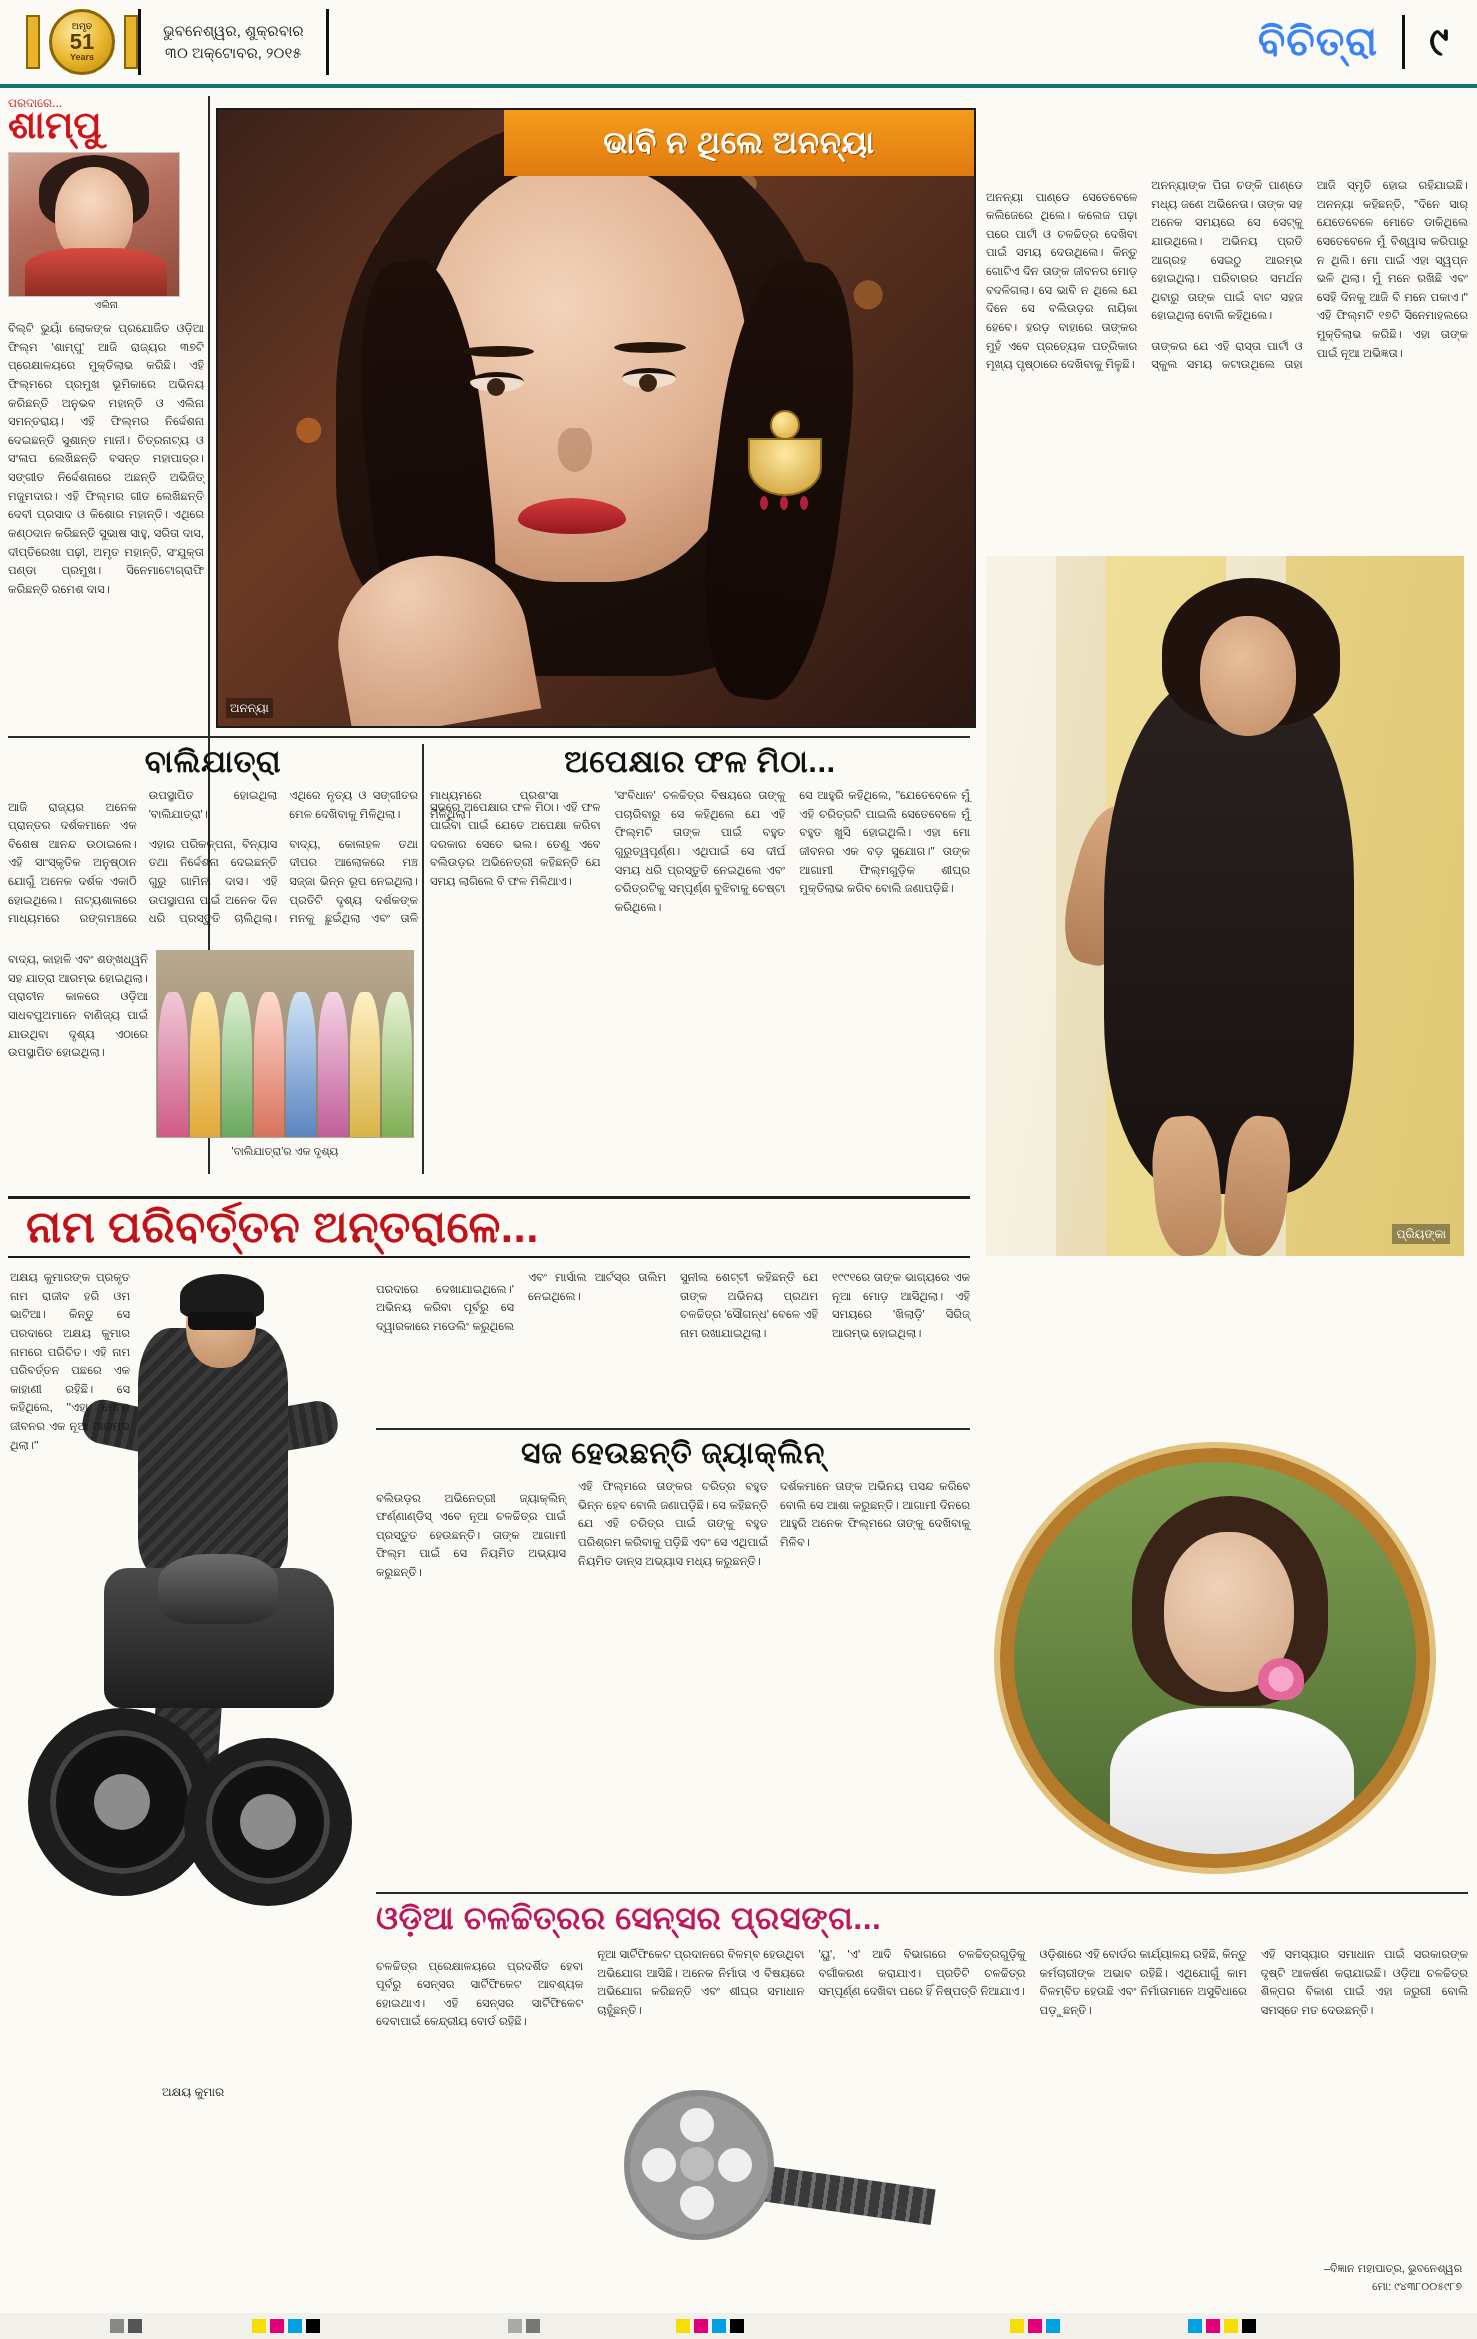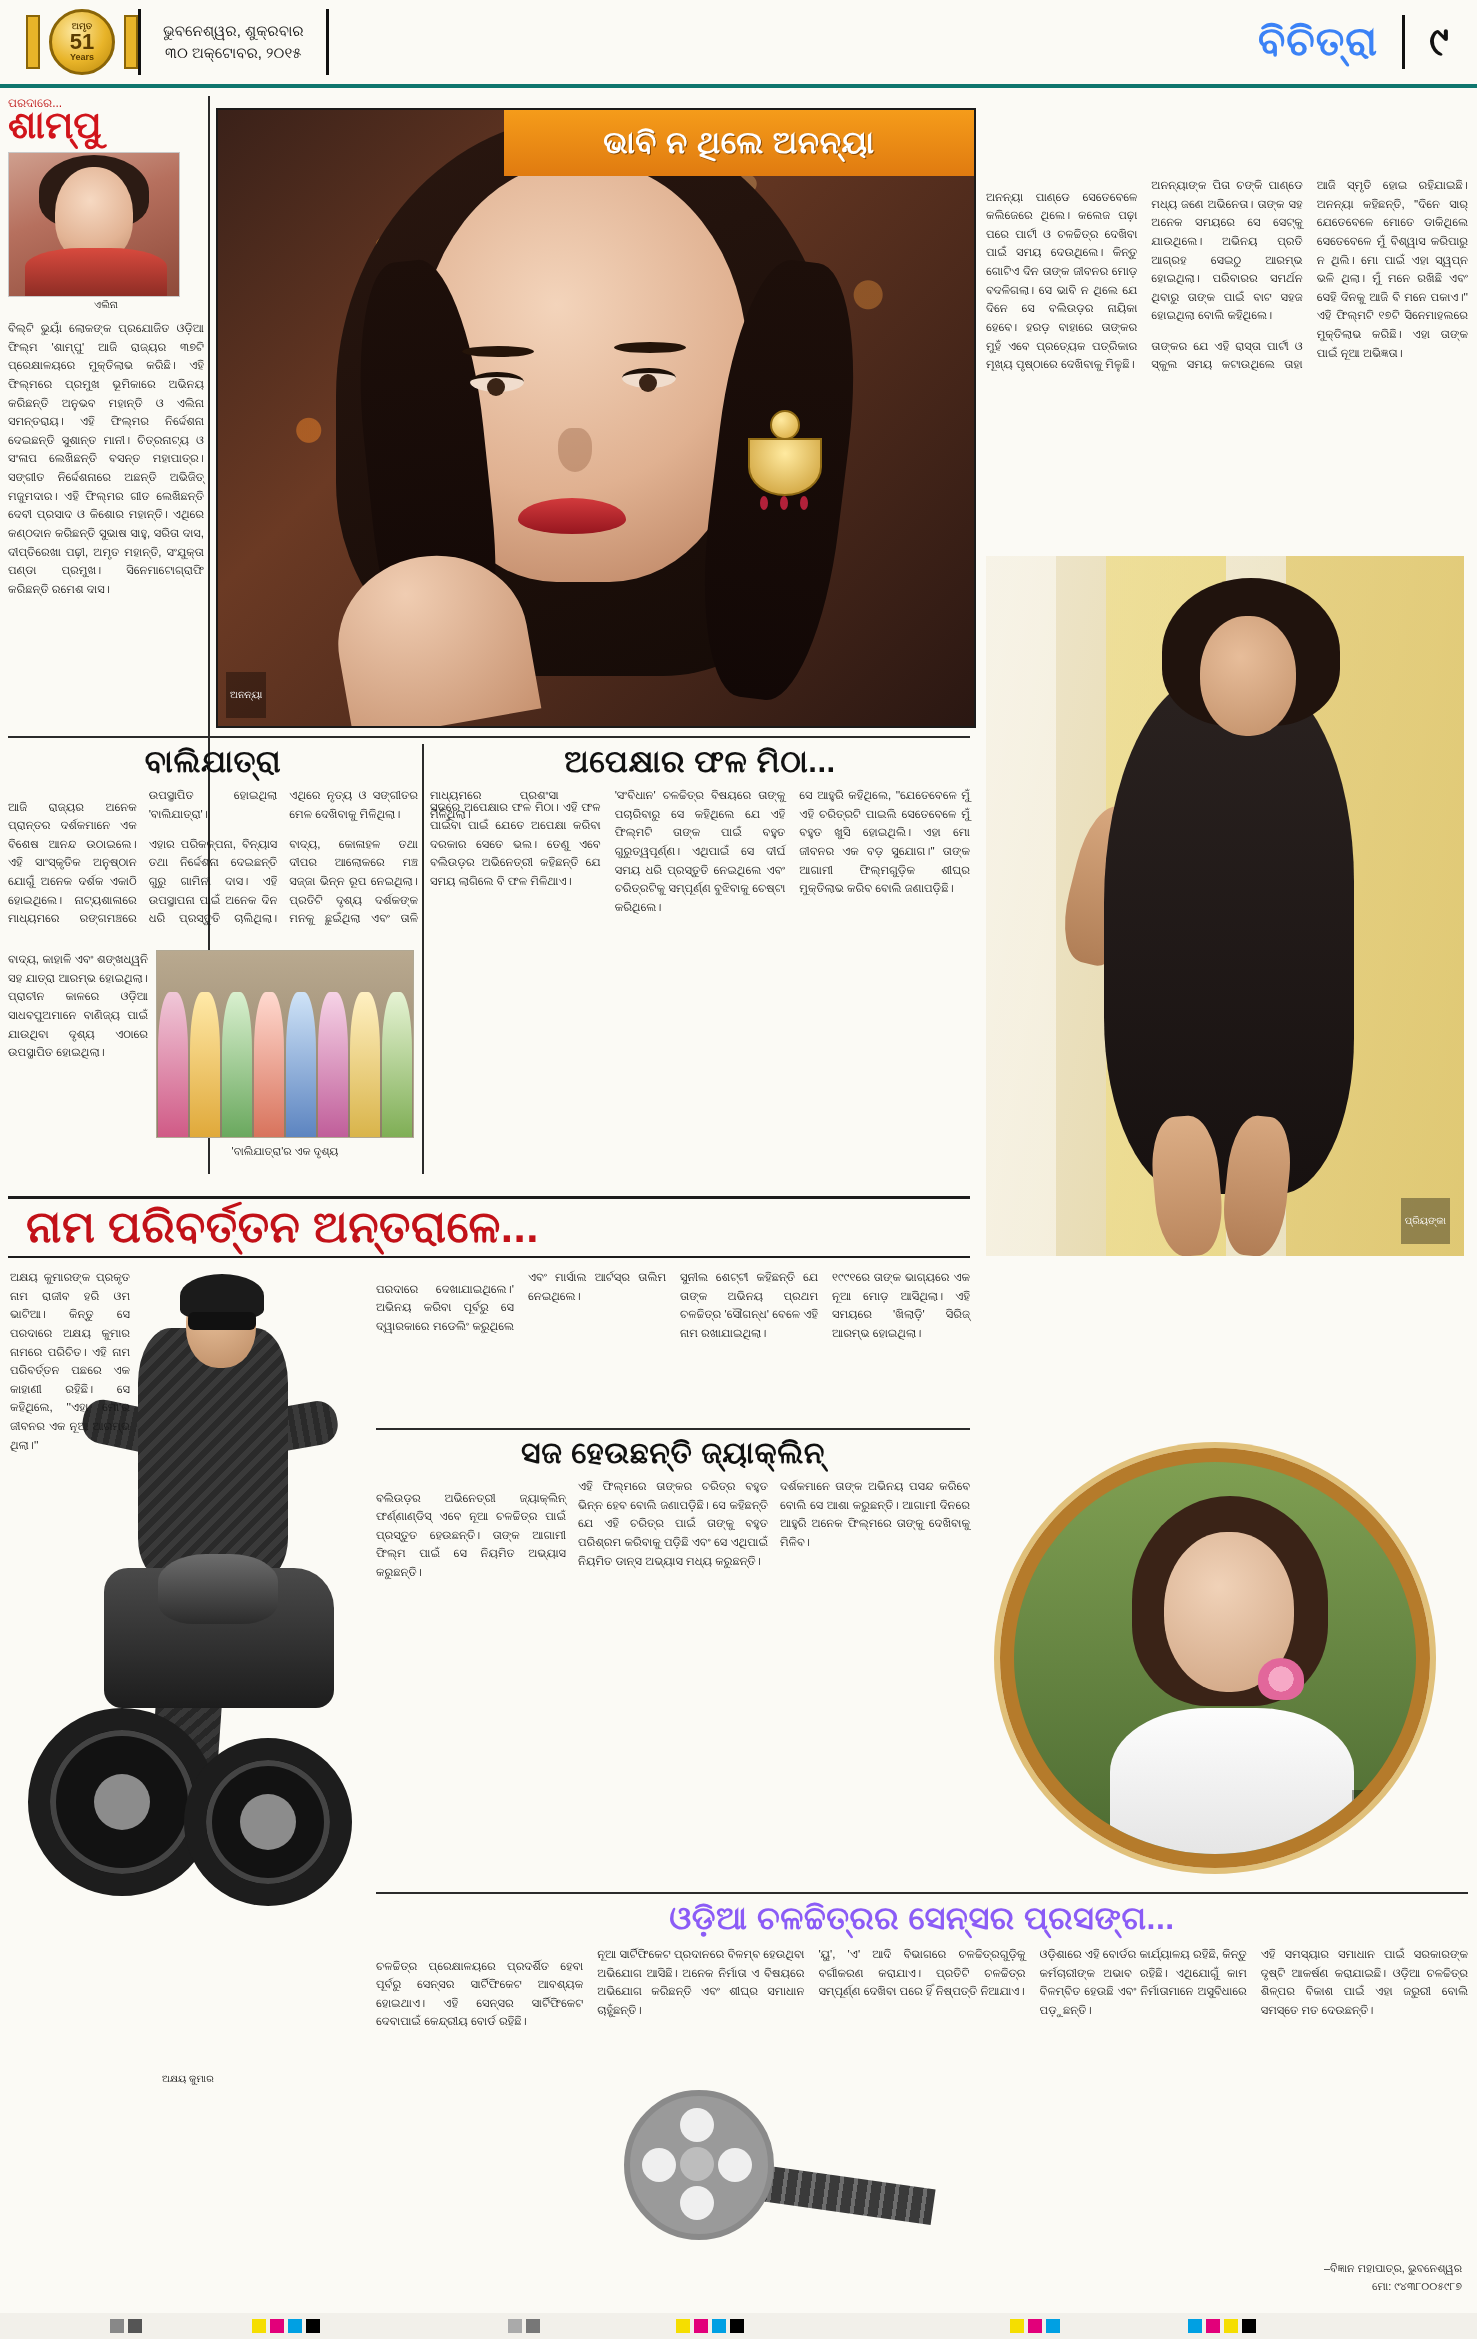--- a/index.html
+++ b/index.html
@@ -55,22 +55,22 @@
   .mast-title {
     font-size: 40px; font-weight: bold; letter-spacing: 1px; color:#3b82f6;
   }
   .mast-divider { width:3px; height:54px; background:#111; }
   .mast-pageno { font-size: 40px; font-weight:bold; color:#111; }
 
   
   .odia { font-size: 11.5px; line-height: 1.62; text-align: justify; color:#1a1a1a; }
   .caption { font-size: 11px; text-align:center; color:#222; margin-top:3px; }
   .photo-credit {
-    position:absolute; font-size:10px; color:#fff; background:rgba(0,0,0,.35);
-    padding:17px 4px;
+    position:absolute; font-size:12px; color:#fff; background:rgba(0,0,0,.35);
+    padding:3px 4px;
   }
 
   
   .rail {
     position:absolute; left:8px; top:96px; width:196px;
   }
   .rail-kicker { font-size: 12px; color:#c01818; }
   .rail-title {
     font-size: 38px; font-weight:bold; color:#d1141b; line-height:1;
     letter-spacing:0; margin-top:-4px;
@@ -372,21 +372,21 @@
     background: radial-gradient(circle at 50% 50%, #f6a8c6 0 40%, #e2679b 41% 100%);
     border-radius: 50% 50% 40% 40%;
   }
   .jq-tag { right:16px; bottom:18px; }
 
   
   .art-sensor {
     position:absolute; left:376px; top:1900px; width:1092px; height:420px;
   }
   .sensor-title {
-    font-size: 32px; font-weight:bold; color:#8b5cf6; text-align:center;
+    font-size: 32px; font-weight:bold; color:#be185d; text-align:left;
     letter-spacing:.5px;
   }
   .sensor-cols { columns:5; column-gap:14px; margin-top:8px; height:330px; }
   .reel {
     position:absolute; left:248px; top:190px; width:150px; height:150px;
   }
   .reel .disc {
     position:absolute; inset:0; border-radius:50%;
     background: radial-gradient(circle at 50% 50%, #d8d8d8 0 14%, #9a9a9a 15% 100%);
     border:6px solid #8a8a8a;

